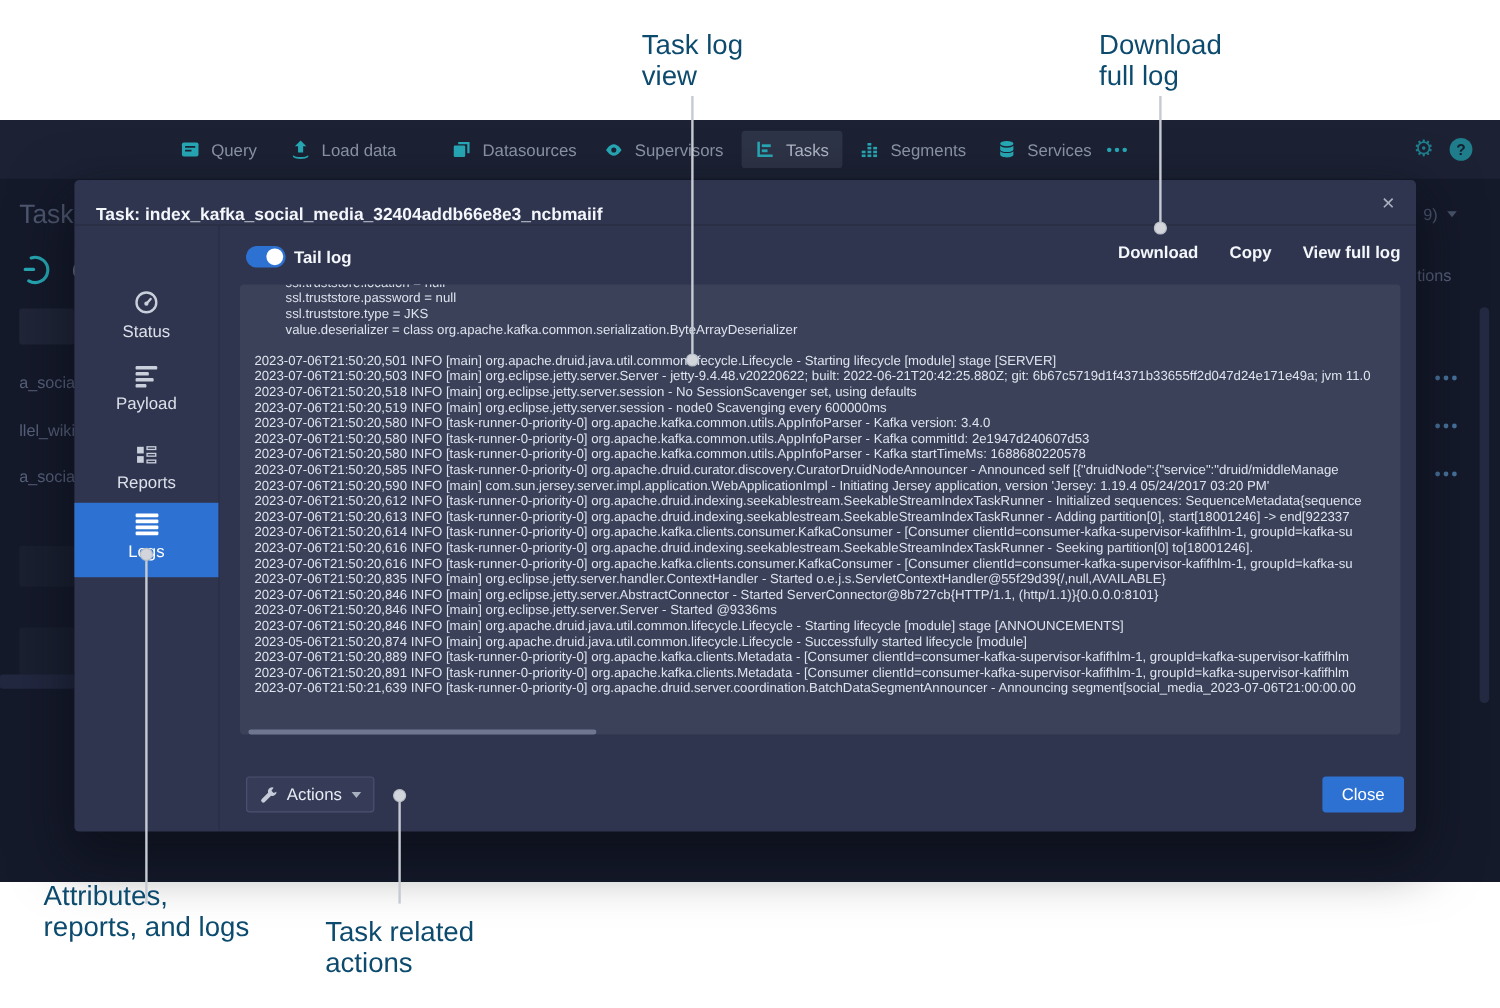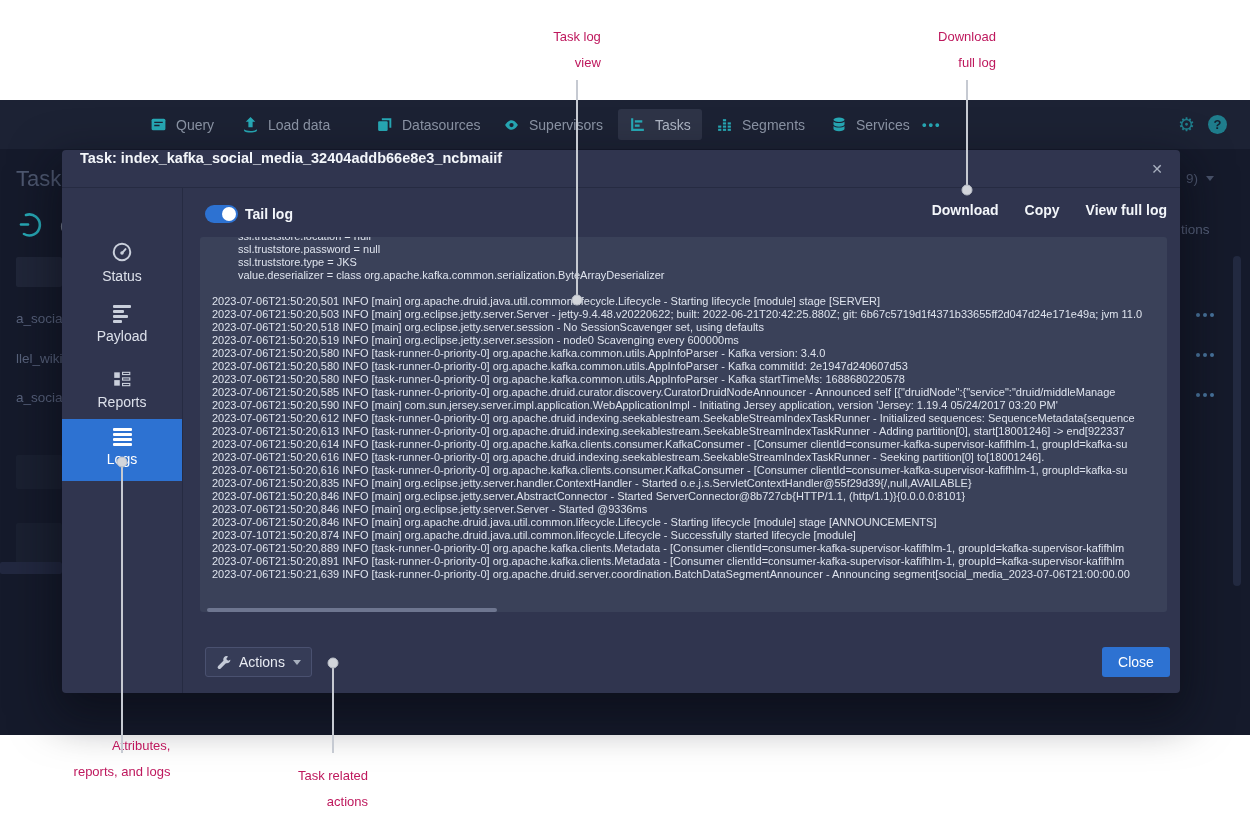--- a/index.html
+++ b/index.html
@@ -30,21 +30,21 @@
   .row-dots{position:absolute;display:flex;gap:3px;cursor:pointer}
   .row-dots i{width:4px;height:4px;border-radius:50%;background:#49759F}
   .bscroll{position:absolute;left:1233px;top:256px;width:8px;height:330px;background:#232A41;border-radius:4px}
   .b-dd{position:absolute;left:1186px;top:171px;color:#4E5870;font-size:13.5px;display:flex;gap:8px;align-items:center}
   .caret-dim{width:0;height:0;border-left:4px solid transparent;border-right:4px solid transparent;border-top:5px solid #49536B}
 
   
   .modal{position:absolute;left:62px;top:150px;width:1118px;height:543px;background:#30354F;
          border-radius:4px;box-shadow:0 18px 46px 6px rgba(8,10,16,.55)}
   .modal-header{position:absolute;left:0;top:0;width:100%;height:37px;border-bottom:1px solid #262B42;
-                display:flex;align-items:flex-start}
+                display:flex;align-items:flex-end}
   .modal-title{padding-left:18px;color:#F3F6FA;font-size:14.5px;font-weight:bold}
   .modal-x{position:absolute;right:12px;top:8px;width:22px;height:22px;color:#A9B1C0;font-size:14px;
            display:flex;align-items:center;justify-content:center;cursor:pointer}
 
   
   .m-side{position:absolute;left:0;top:38px;width:120px;height:505px;border-right:1px solid #262B42;
           border-bottom-left-radius:4px}
   .tab{position:absolute;left:0;width:120px;display:flex;flex-direction:column;align-items:center;
        gap:5px;cursor:pointer;color:#DCE0EA;font-size:14px;padding-top:9px;box-sizing:border-box}
   .tab.sel{background:#2D72D2;color:#fff}
@@ -69,22 +69,22 @@
 
   
   .actions-btn{position:absolute;left:143px;top:497px;height:30px;padding:0 10px;display:flex;align-items:center;gap:8px;
                background:#363C57;border:1px solid #4A5170;border-radius:3px;color:#E8EBF2;font-size:14px;
                box-sizing:border-box;cursor:pointer}
   .caret-lt{width:0;height:0;border-left:4px solid transparent;border-right:4px solid transparent;border-top:5px solid #A7B0BE}
   .close-btn{position:absolute;right:10px;top:497px;width:68px;height:30px;background:#2D72D2;border:none;
              border-radius:3px;color:#fff;font-size:14px;display:flex;align-items:center;justify-content:center;cursor:pointer}
 
   
-  .ann{position:absolute;transform:translateX(-50%);text-align:right;color:#be185d;
-       font-size:13px;line-height:26px;white-space:pre-line}
+  .ann{position:absolute;transform:translateX(-50%);text-align:left;color:#0c4a6e;
+       font-size:23px;line-height:26px;white-space:pre-line}
   .ann-line{position:absolute;width:1.5px;background:#C6CAD2;z-index:60}
   .ann-dot{position:absolute;width:9px;height:9px;border-radius:50%;background:#D2D5DB;
            border:1px solid #B9BEC7;z-index:61;transform:translate(-50%,-50%)}
 </style>
 </head>
 <body>
 
 <div class="app"></div>
 
 <div class="navbar">
@@ -296,21 +296,21 @@
         <div class="log-line">2023-07-06T21:50:20,590 INFO [main] com.sun.jersey.server.impl.application.WebApplicationImpl - Initiating Jersey application, version 'Jersey: 1.19.4 05/24/2017 03:20 PM'</div>
         <div class="log-line">2023-07-06T21:50:20,612 INFO [task-runner-0-priority-0] org.apache.druid.indexing.seekablestream.SeekableStreamIndexTaskRunner - Initialized sequences: SequenceMetadata{sequence</div>
         <div class="log-line">2023-07-06T21:50:20,613 INFO [task-runner-0-priority-0] org.apache.druid.indexing.seekablestream.SeekableStreamIndexTaskRunner - Adding partition[0], start[18001246] -&gt; end[922337</div>
         <div class="log-line">2023-07-06T21:50:20,614 INFO [task-runner-0-priority-0] org.apache.kafka.clients.consumer.KafkaConsumer - [Consumer clientId=consumer-kafka-supervisor-kafifhlm-1, groupId=kafka-su</div>
         <div class="log-line">2023-07-06T21:50:20,616 INFO [task-runner-0-priority-0] org.apache.druid.indexing.seekablestream.SeekableStreamIndexTaskRunner - Seeking partition[0] to[18001246].</div>
         <div class="log-line">2023-07-06T21:50:20,616 INFO [task-runner-0-priority-0] org.apache.kafka.clients.consumer.KafkaConsumer - [Consumer clientId=consumer-kafka-supervisor-kafifhlm-1, groupId=kafka-su</div>
         <div class="log-line">2023-07-06T21:50:20,835 INFO [main] org.eclipse.jetty.server.handler.ContextHandler - Started o.e.j.s.ServletContextHandler@55f29d39{/,null,AVAILABLE}</div>
         <div class="log-line">2023-07-06T21:50:20,846 INFO [main] org.eclipse.jetty.server.AbstractConnector - Started ServerConnector@8b727cb{HTTP/1.1, (http/1.1)}{0.0.0.0:8101}</div>
         <div class="log-line">2023-07-06T21:50:20,846 INFO [main] org.eclipse.jetty.server.Server - Started @9336ms</div>
         <div class="log-line">2023-07-06T21:50:20,846 INFO [main] org.apache.druid.java.util.common.lifecycle.Lifecycle - Starting lifecycle [module] stage [ANNOUNCEMENTS]</div>
-        <div class="log-line">2023-07-10T21:50:20,874 INFO [main] org.apache.druid.java.util.common.lifecycle.Lifecycle - Successfully started lifecycle [module]</div>
+        <div class="log-line">2023-05-06T21:50:20,874 INFO [main] org.apache.druid.java.util.common.lifecycle.Lifecycle - Successfully started lifecycle [module]</div>
         <div class="log-line">2023-07-06T21:50:20,889 INFO [task-runner-0-priority-0] org.apache.kafka.clients.Metadata - [Consumer clientId=consumer-kafka-supervisor-kafifhlm-1, groupId=kafka-supervisor-kafifhlm</div>
         <div class="log-line">2023-07-06T21:50:20,891 INFO [task-runner-0-priority-0] org.apache.kafka.clients.Metadata - [Consumer clientId=consumer-kafka-supervisor-kafifhlm-1, groupId=kafka-supervisor-kafifhlm</div>
         <div class="log-line">2023-07-06T21:50:21,639 INFO [task-runner-0-priority-0] org.apache.druid.server.coordination.BatchDataSegmentAnnouncer - Announcing segment[social_media_2023-07-06T21:00:00.00</div>
       </div>
   </div>
   <div class="hthumb"></div>
 
   <div class="actions-btn">
     <svg width="15" height="15" viewBox="0 0 16 16">
       <path d="M11.5 1a3.8 3.8 0 0 0-3.6 5L2.3 11.6a1.9 1.9 0 1 0 2.7 2.7l5.6-5.6A3.8 3.8 0 0 0 15.4 5l-2.5 1.2-2-2L12.8 1.6A3.8 3.8 0 0 0 11.5 1z" fill="#C5CBD8"></path>

